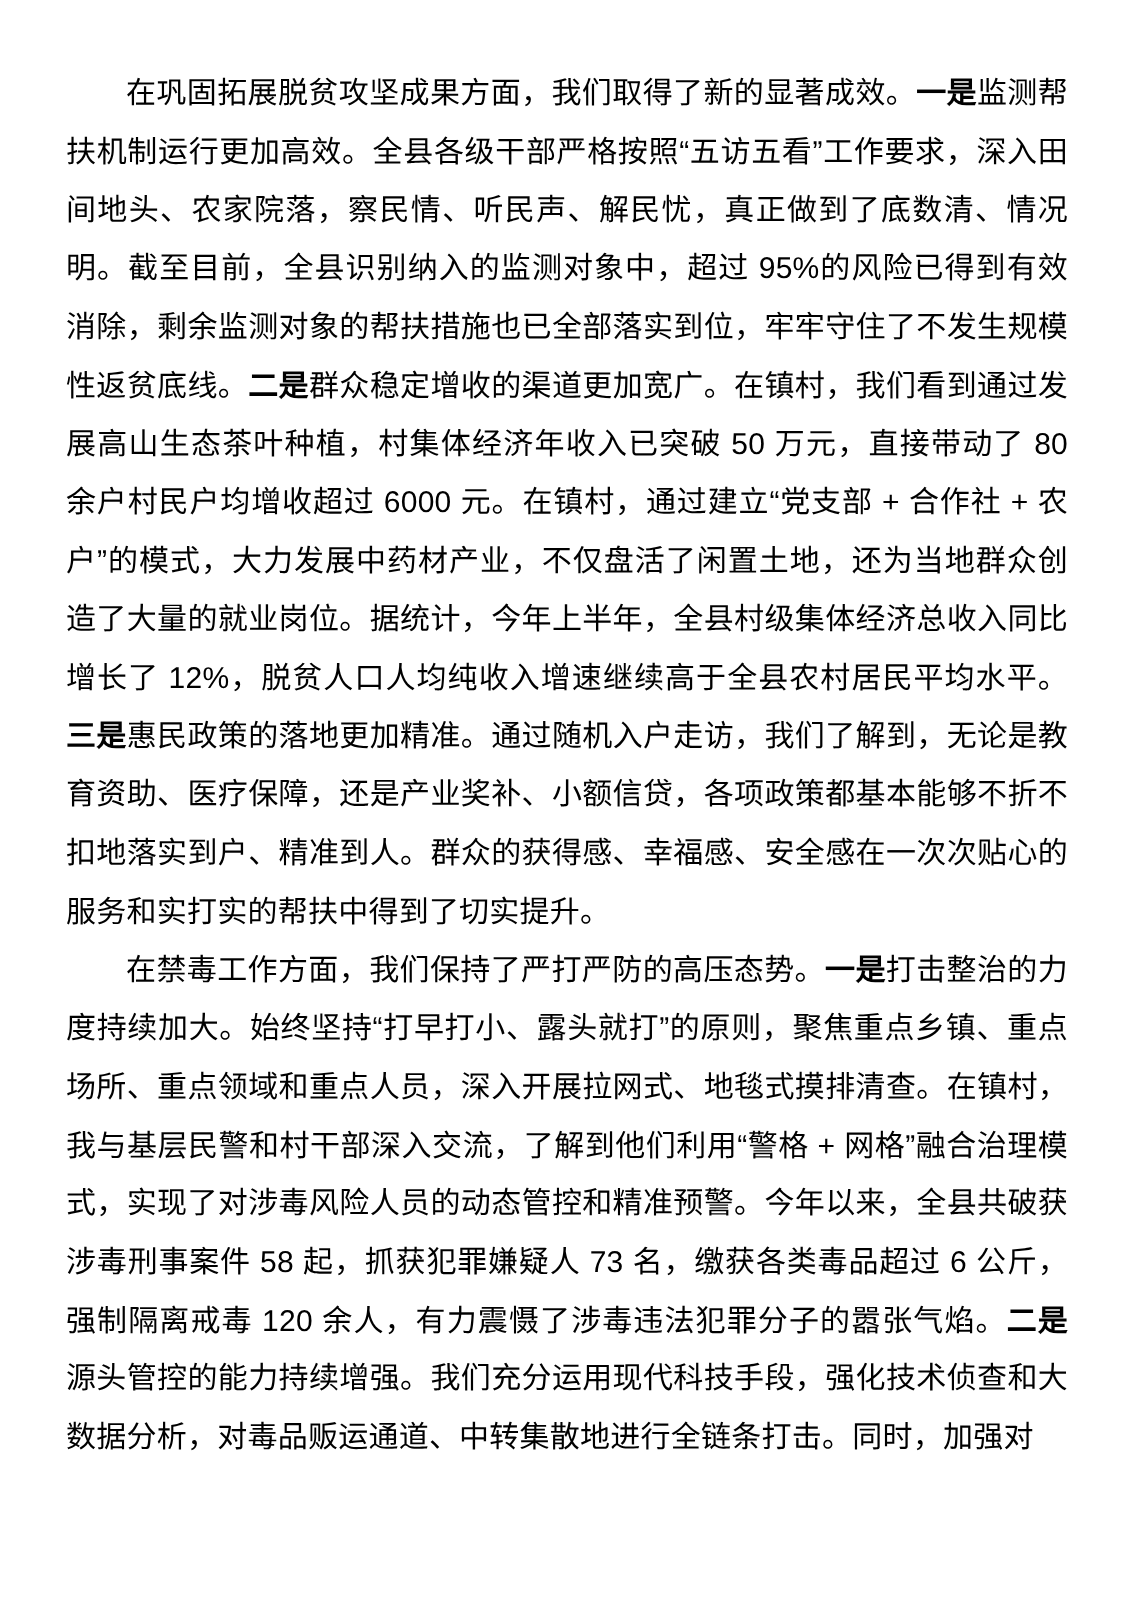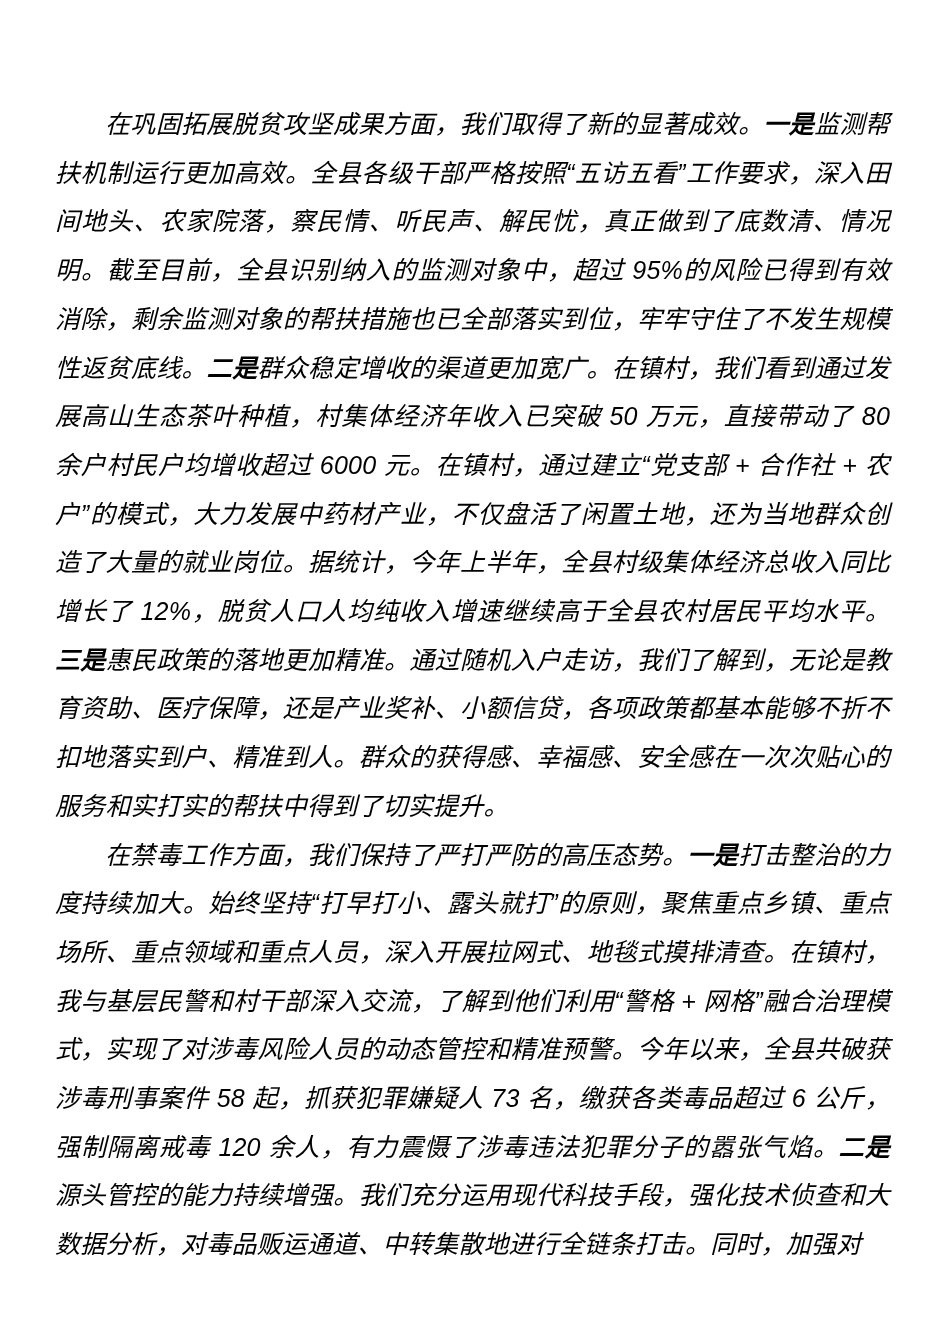--- a/index.html
+++ b/index.html
@@ -11,23 +11,22 @@
     width: 950px;
     height: 1344px;
     overflow: hidden;
     font-family: "Liberation Sans", sans-serif;
   }
   .page {
     box-sizing: border-box;
     width: 950px;
     height: 1344px;
     background: #ffffff;
-    padding: 100px 60px 0 55px;
+    padding: 54px 60px 0 55px;
     overflow: hidden;
-    font-style: italic;
   }
   .doc p {
     margin: 0;
     padding: 0;
     color: #000000;
     font-size: 25px;
     line-height: 48.7px;
     text-align: justify;
     text-indent: 2em;
     letter-spacing: 0.2px;

